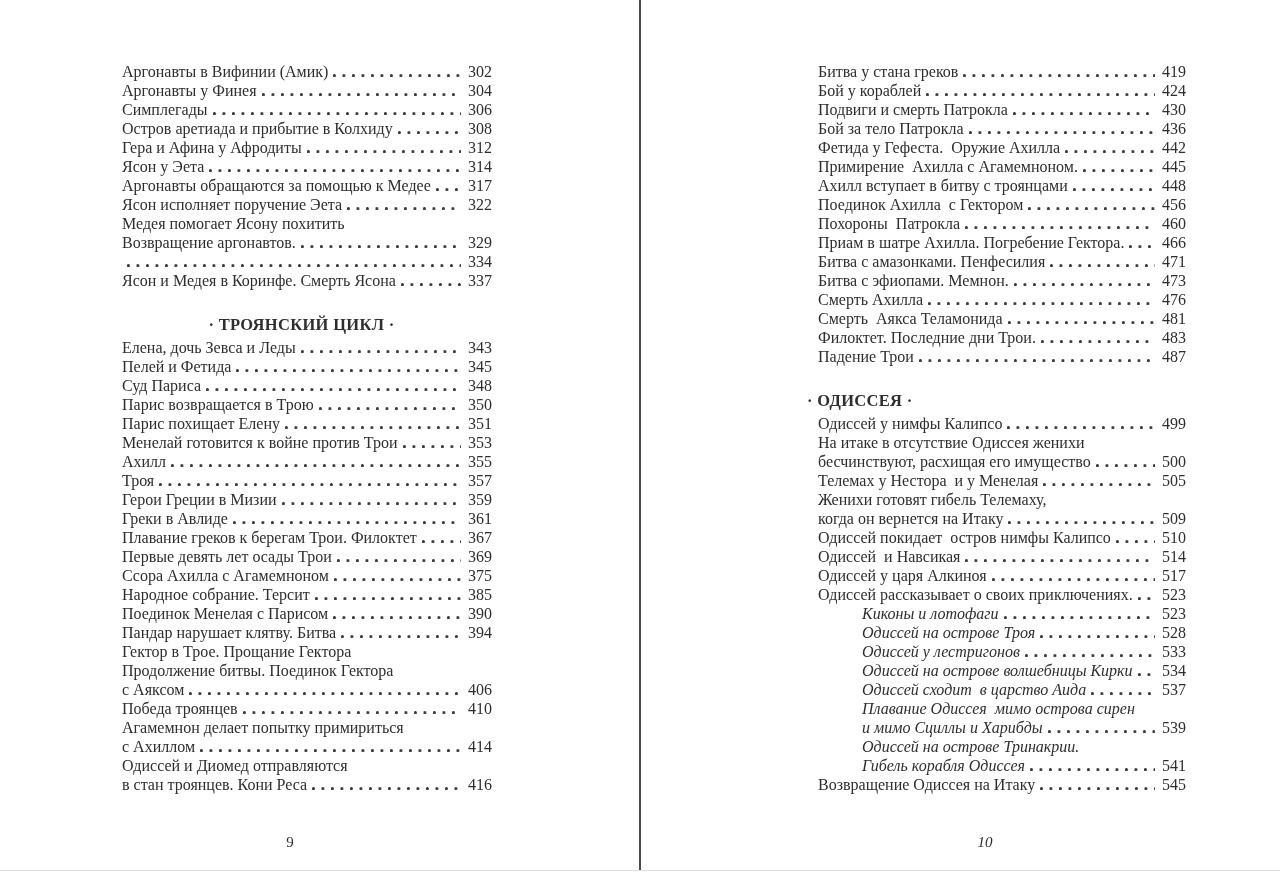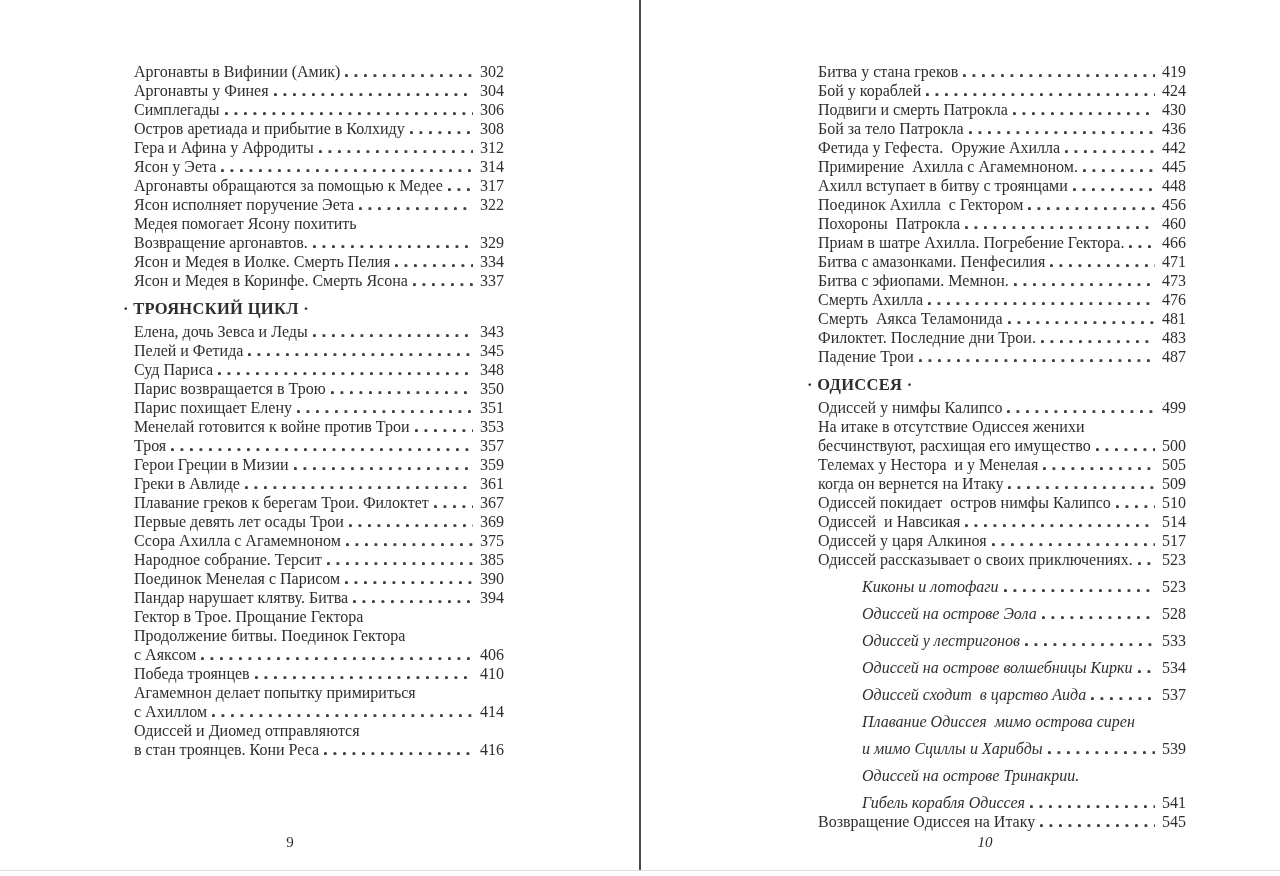--- a/index.html
+++ b/index.html
@@ -28,28 +28,28 @@
     left: 0;
     top: 870px;
     width: 1280px;
     height: 1px;
     background: #dcdcdc;
   }
   .page-col {
     position: absolute;
     top: 62px;
   }
-  .page-col.left  { left: 134px; width: 370px; }
+  .page-col.left  { left: 122px; width: 370px; text-align: center; }
   .page-col.right { left: 818px; width: 368px; }
 
   .section-heading {
     font-weight: bold;
     font-size: 16.5px;
     line-height: 22px;
-    margin: 8px 0 2px -11px;
+    margin: 24px 0 2px -11px;
     letter-spacing: 0.3px;
     white-space: pre;
   }
   .entry { margin: 0; }
   .row {
     display: flex;
     align-items: flex-end;
     font-size: 16px;
     line-height: 19px;
   }
@@ -57,21 +57,21 @@
   .dots {
     flex: 1 1 auto;
     min-width: 10px;
     height: 5px;
     margin: 0 7px 3px 5px;
     background-image: radial-gradient(circle at 1.4px 2.6px, #3c3c3c 1.25px, rgba(0,0,0,0) 1.7px);
     background-size: 9.5px 5px;
     background-repeat: repeat-x;
   }
   .pg { white-space: nowrap; }
-  .entry.italic .row { margin-left: 44px; margin-top: 8px; }
+  .entry.italic .row { margin-left: 44px; }
   .entry.italic .title { font-style: italic; }
 
   .folio {
     position: absolute;
     top: 833px;
     text-align: center;
     font-size: 15px;
     line-height: 18px;
   }
   .folio.left  { left: 105px; width: 370px; }
@@ -147,21 +147,20 @@
     </div>
     <div class="entry">
       <div class="row">
         <span class="title">Возвращение аргонавтов.</span>
         <span class="dots"></span>
         <span class="pg">329</span>
       </div>
     </div>
     <div class="entry">
       <div class="row">
-        <span class="title">Ясон и Медея в Иолке. Смерть Пелия</span>
         <span class="dots"></span>
         <span class="pg">334</span>
       </div>
     </div>
     <div class="entry">
       <div class="row">
         <span class="title">Ясон и Медея в Коринфе. Смерть Ясона</span>
         <span class="dots"></span>
         <span class="pg">337</span>
       </div>
@@ -200,20 +199,27 @@
         <span class="title">Парис похищает Елену</span>
         <span class="dots"></span>
         <span class="pg">351</span>
       </div>
     </div>
     <div class="entry">
       <div class="row">
         <span class="title">Менелай готовится к войне против Трои</span>
         <span class="dots"></span>
         <span class="pg">353</span>
+      </div>
+    </div>
+    <div class="entry">
+      <div class="row">
+        <span class="title">Ахилл</span>
+        <span class="dots"></span>
+        <span class="pg">355</span>
       </div>
     </div>
     <div class="entry">
       <div class="row">
         <span class="title">Троя</span>
         <span class="dots"></span>
         <span class="pg">357</span>
       </div>
     </div>
     <div class="entry">
@@ -448,20 +454,23 @@
     </div>
     <div class="entry">
       <div class="row">
         <span class="title">Телемах у Нестора  и у Менелая</span>
         <span class="dots"></span>
         <span class="pg">505</span>
       </div>
     </div>
     <div class="entry">
       <div class="row">
+        <span class="title">Женихи готовят гибель Телемаху,</span>
+      </div>
+      <div class="row">
         <span class="title">когда он вернется на Итаку</span>
         <span class="dots"></span>
         <span class="pg">509</span>
       </div>
     </div>
     <div class="entry">
       <div class="row">
         <span class="title">Одиссей покидает  остров нимфы Калипсо</span>
         <span class="dots"></span>
         <span class="pg">510</span>
@@ -490,21 +499,21 @@
     </div>
     <div class="entry italic">
       <div class="row">
         <span class="title">Киконы и лотофаги</span>
         <span class="dots"></span>
         <span class="pg">523</span>
       </div>
     </div>
     <div class="entry italic">
       <div class="row">
-        <span class="title">Одиссей на острове Эола</span>
+        <span class="title">Одиссей на острове Троя</span>
         <span class="dots"></span>
         <span class="pg">528</span>
       </div>
     </div>
     <div class="entry italic">
       <div class="row">
         <span class="title">Одиссей у лестригонов</span>
         <span class="dots"></span>
         <span class="pg">533</span>
       </div>

